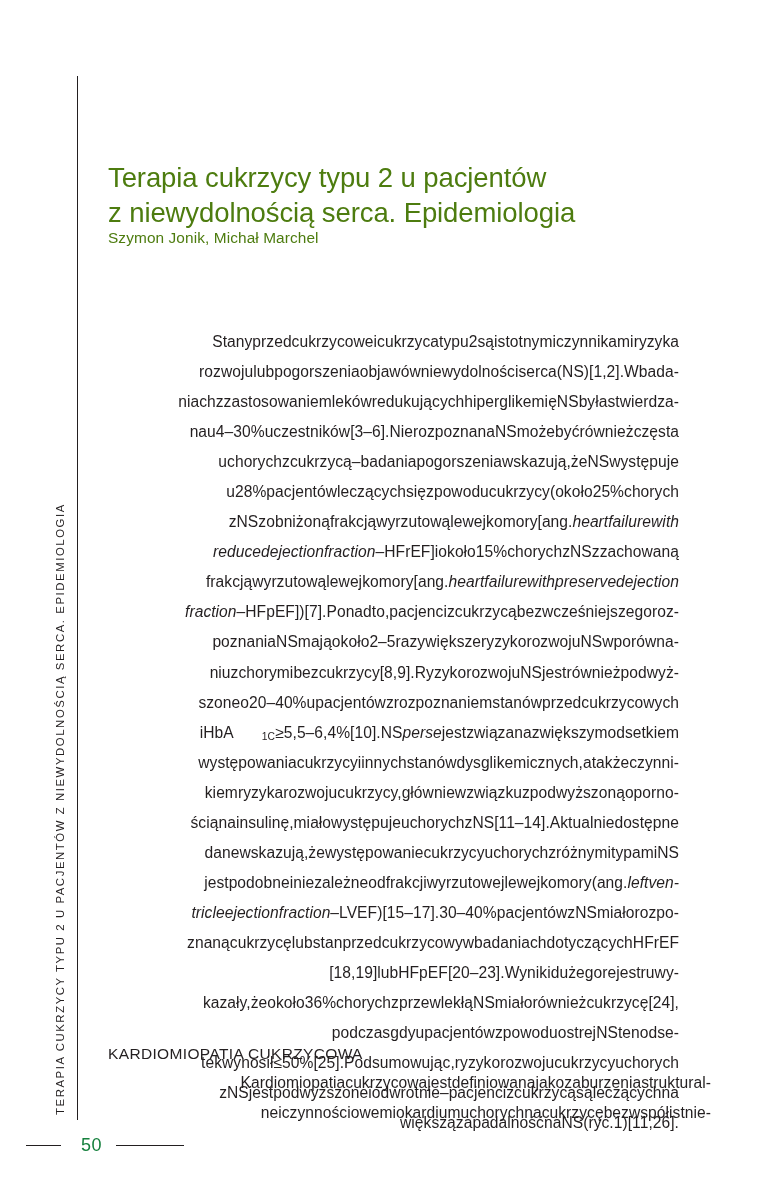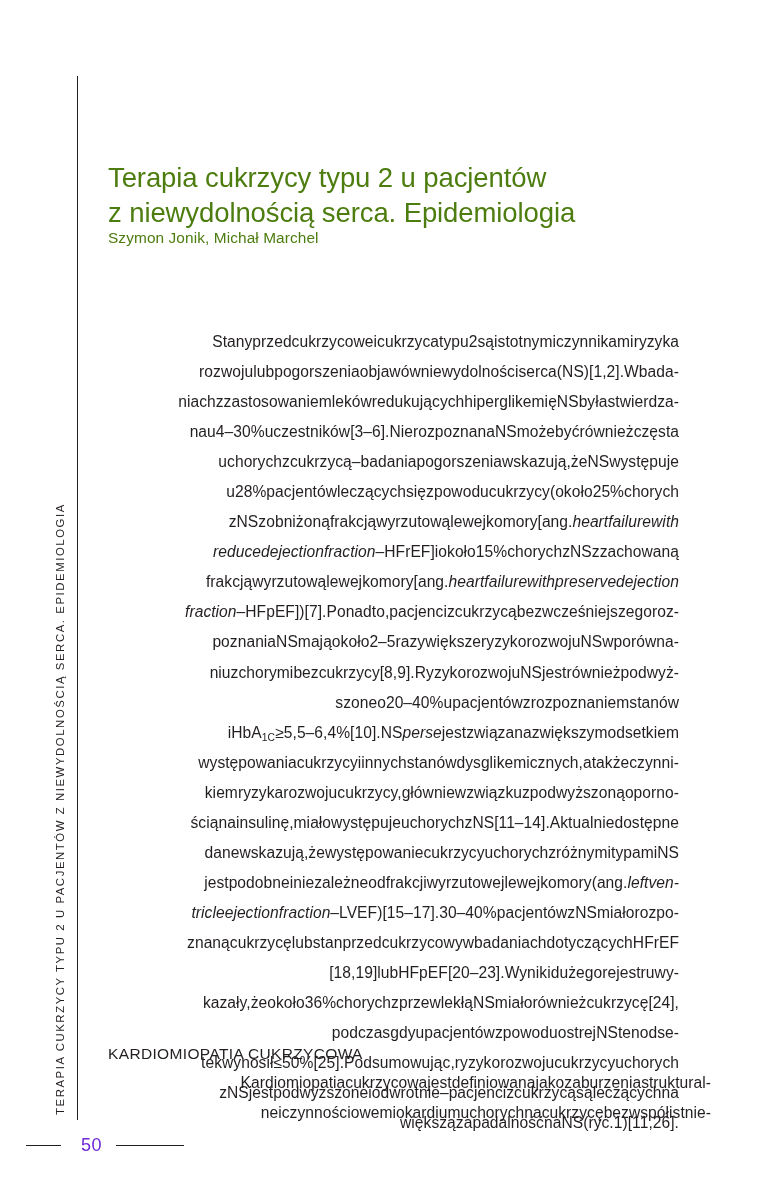--- a/index.html
+++ b/index.html
@@ -128,41 +128,42 @@
     color: #231f20;
     letter-spacing: 0.05px;
     margin-left: 32px;
   }
 
   sub {
     font-size: 0.66em;
     line-height: 0;
     vertical-align: -0.28em;
     letter-spacing: 0.2px;
+    margin-left: 28px;
   }
 
   
   .footer {
     position: absolute;
     left: 26px;
     top: 1128px;
     width: 220px;
     height: 34px;
     display: flex;
     align-items: center;
     gap: 0;
   }
   .footer .rule-left {
     width: 35px;
     height: 1px;
     background: #231f20;
   }
   .footer .page-no {
     font-size: 18px;
-    color: #6d28d9;
+    color: #15803d;
     padding: 0 14px 0 20px;
     letter-spacing: 0.4px;
   }
   .footer .rule-right {
     width: 68px;
     height: 1px;
     background: #231f20;
   }
 </style>
 </head>
@@ -342,20 +343,21 @@
       </span>
       <span class="ln stretch">
         <span class="w">szone</span>
         <span class="w">o</span>
         <span class="w">20–40%</span>
         <span class="w">u</span>
         <span class="w">pacjentów</span>
         <span class="w">z</span>
         <span class="w">rozpoznaniem</span>
         <span class="w">stanów</span>
+        <span class="w">przedcukrzycowych</span>
       </span>
       <span class="ln stretch">
         <span class="w">i</span>
         <span class="w">HbA<sub>1C</sub></span>
         <span class="w">≥</span>
         <span class="w">5,5–6,4%</span>
         <span class="w">[10].</span>
         <span class="w">NS</span>
         <span class="w"><i>per</i></span>
         <span class="w"><i>se</i></span>

